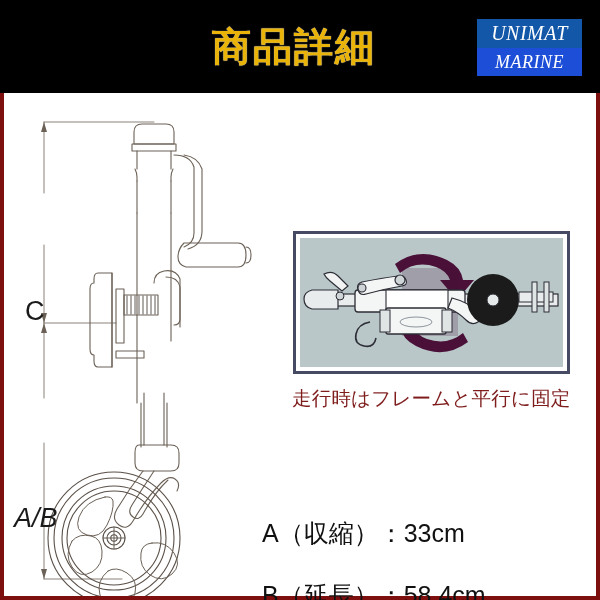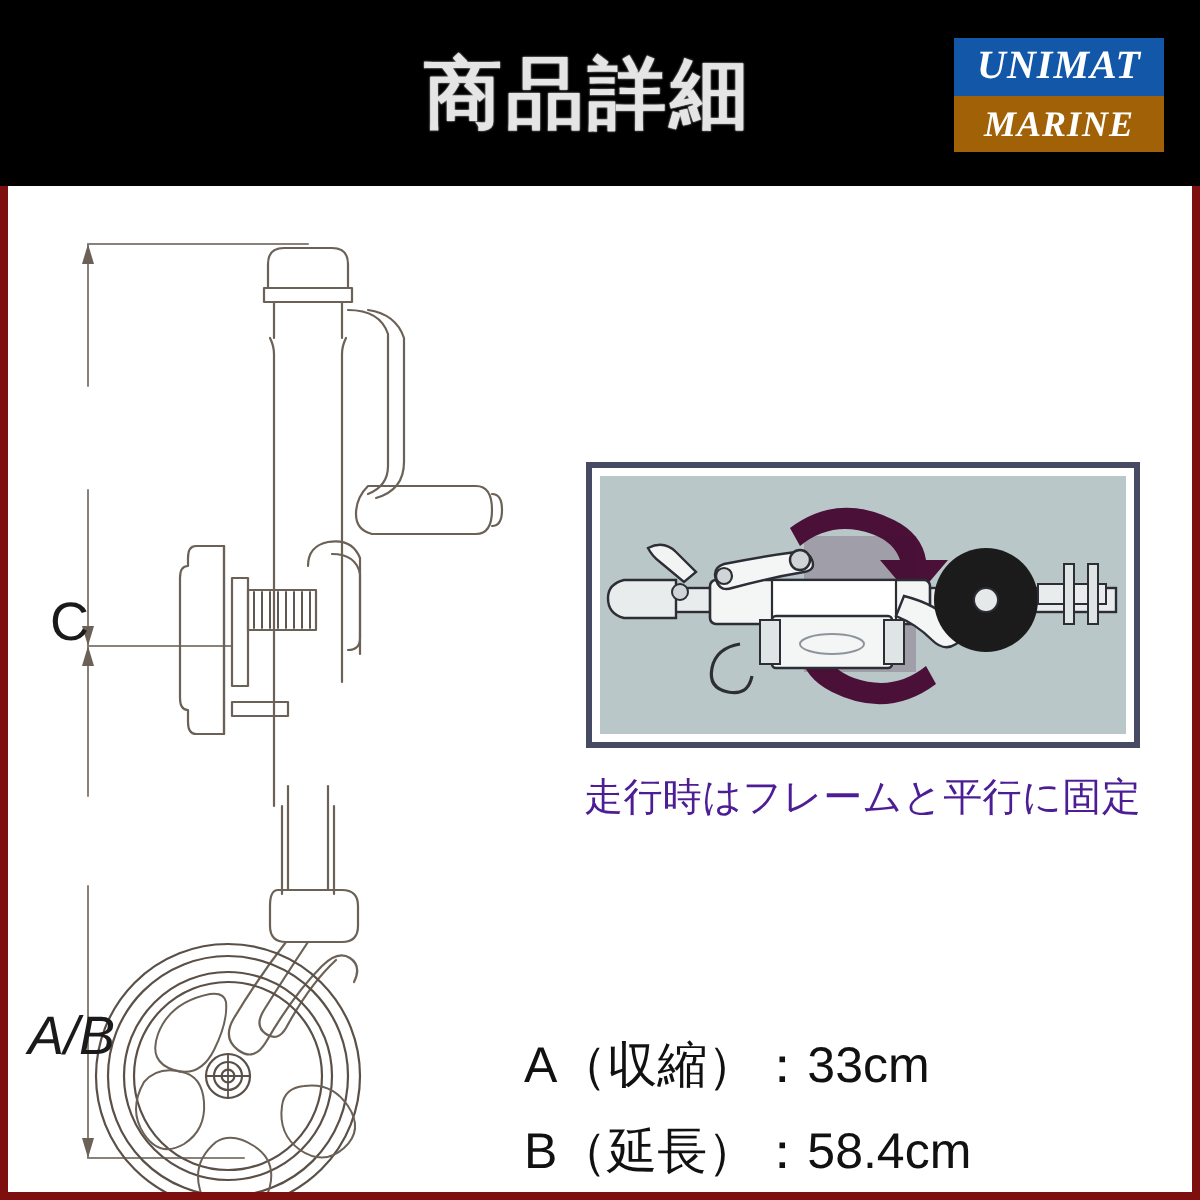--- a/index.html
+++ b/index.html
@@ -18,42 +18,42 @@
   }
   
   #header{
     position:absolute;left:-4px;top:0;width:600px;height:93px;
     background:#000000;
     overflow:hidden;
   }
   #header-title{
     position:absolute;left:0;top:0;width:600px;height:93px;
     display:flex;align-items:center;justify-content:center;
-    color:#e5e5e5;
+    color:#eab308;
     font-size:39px;font-weight:bold;
     letter-spacing:2px;
     text-shadow:0 0 1px #fff;
     padding-right:12px;
     box-sizing:border-box;
   }
   #logo{
     position:absolute;right:18px;top:19px;
     width:105px;height:57px;
     display:flex;flex-direction:column;
   }
   .logo-row{
     flex:1;display:flex;align-items:center;justify-content:center;
     color:#ffffff;
     font-family:"Liberation Serif","DejaVu Serif",serif;
-    font-style:italic;font-weight:bold;
+    font-style:italic;font-weight:normal;
     font-size:20px;letter-spacing:0.5px;
     line-height:1;
   }
   .logo-top{background:#1257a8;}
-  .logo-bot{background:#a16207;font-size:18px;}
+  .logo-bot{background:#1d4ed8;font-size:18px;}
 
   
   #body{
     position:absolute;left:0;top:93px;
     width:592px;height:503px;
   }
 
   
   #drawing-wrap{
     position:absolute;left:0;top:0;width:255px;height:503px;
@@ -83,36 +83,36 @@
   #inset-inner{
     position:relative;width:100%;height:100%;
     background:#b9c7c9;
     overflow:hidden;
   }
   #inset-svg{position:absolute;left:0;top:0;}
 
   #inset-caption{
     position:absolute;left:288px;top:292px;
     width:290px;
-    color:#4c1d95;
+    color:#7f1d1d;
     font-size:19.5px;
     letter-spacing:0.2px;
     white-space:nowrap;
   }
 
   
   #specs{
     position:absolute;left:258px;top:428px;
     width:330px;
   }
   .spec-line{
     color:#111111;
     font-size:25px;
     line-height:1;
-    margin-bottom:18px;
+    margin-bottom:37px;
     white-space:nowrap;
     letter-spacing:0px;
   }
   .spec-line:last-child{margin-bottom:18px;}
 </style>
 </head>
 <body>
 
 <div id="page">
 

